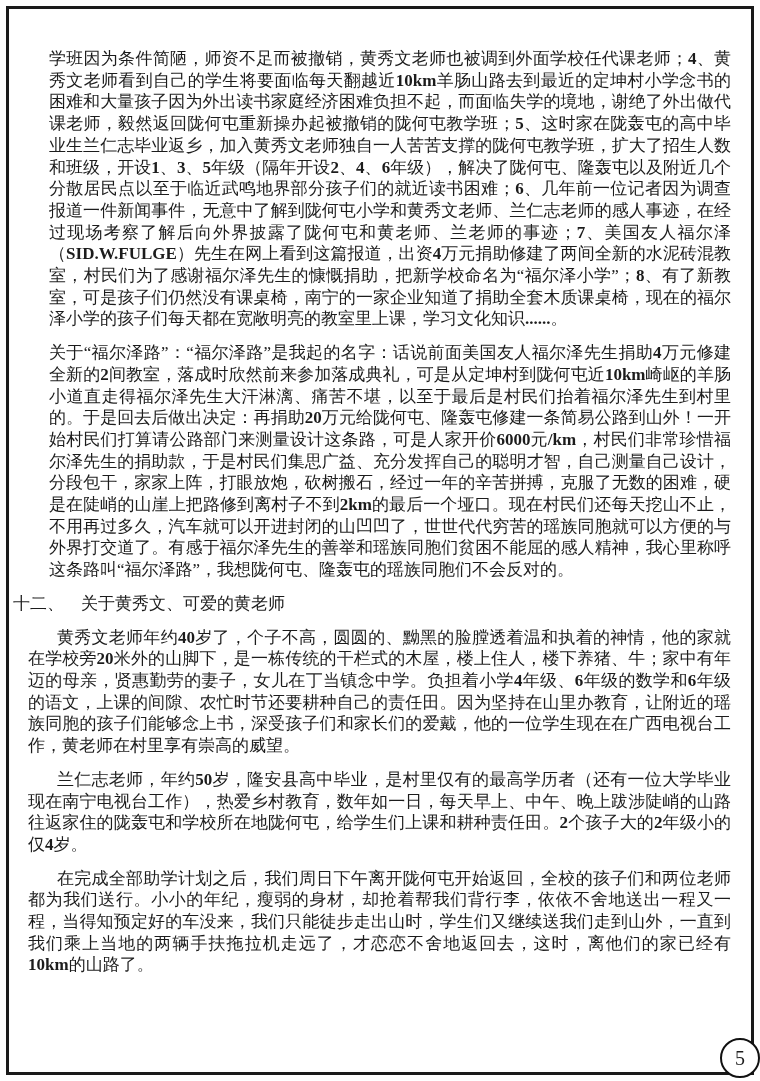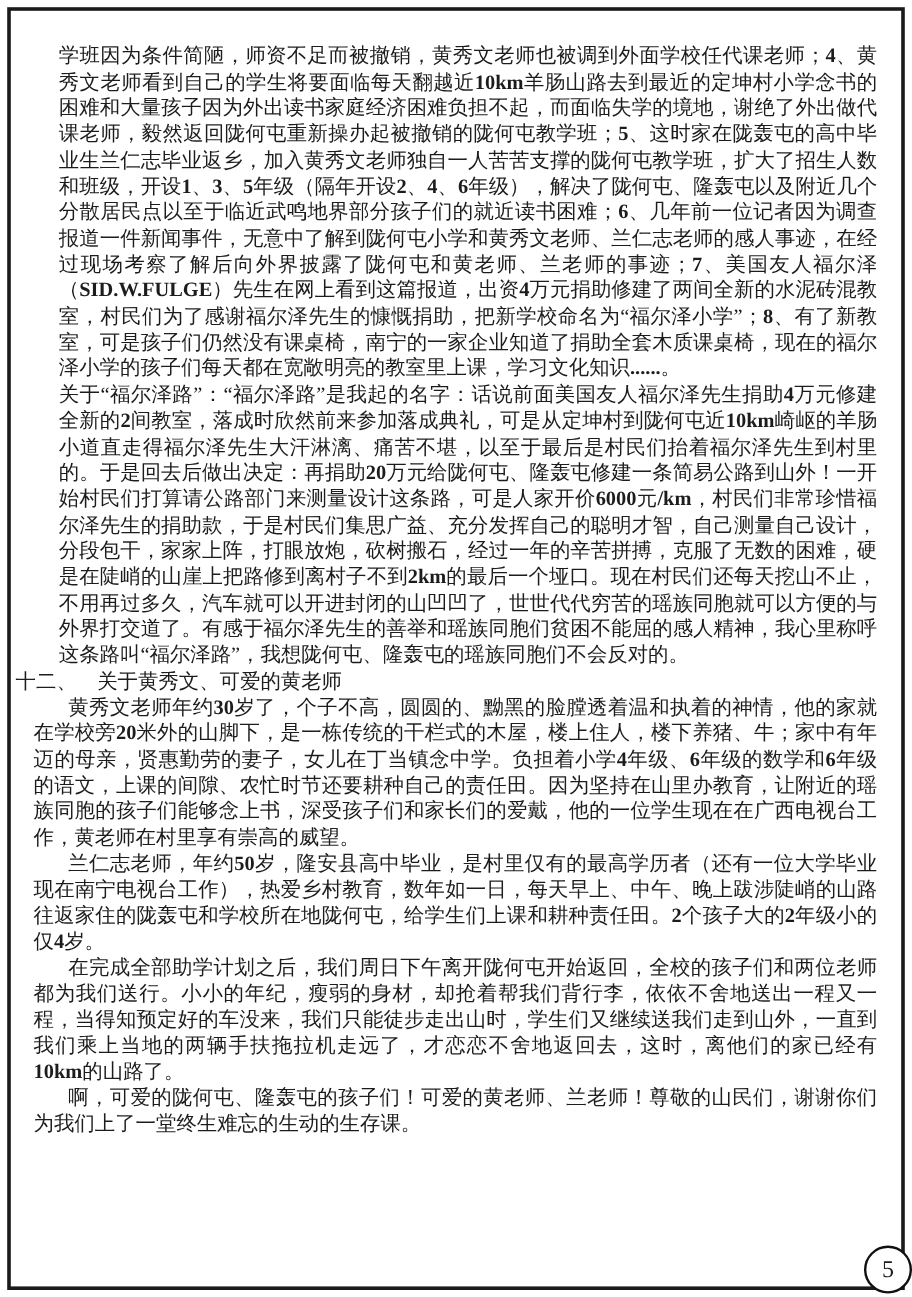--- a/index.html
+++ b/index.html
@@ -10,21 +10,21 @@
   }
   .frame{
     position:absolute;left:6px;top:6px;right:6px;bottom:6px;
     border:3px solid #1a1a1a;background:#ffffff;
   }
   .content{
     position:absolute;left:0;top:0;right:0;
     padding-top:27px;
     font-size:17px;line-height:21.7px;
   }
-  p,h2{margin:0;padding:0;font-size:17px;font-weight:normal;text-align:justify;}
+  p,h2{margin:12px;padding:0;font-size:17px;font-weight:normal;text-align:justify;}
   .blk1{margin-left:40px;margin-right:20px;}
   .blk2{margin-left:19px;margin-right:20px;}
   .indent{text-indent:1.7em;}
   .h12{margin-left:4px;margin-right:20px;}
   .h13{margin-left:19px;margin-right:20px;text-indent:0.9em;}
   .autobold b{font-weight:bold;}
   .page-num{
     position:absolute;left:711px;top:1029px;width:36px;height:36px;
     border:2px solid #111;border-radius:50%;background:#fff;
     display:flex;align-items:center;justify-content:center;
@@ -33,23 +33,22 @@
 </style>
 </head>
 <body>
 
 <div class="frame">
   <div class="content">
     <p class="blk1 autobold">学班因为条件简陋，师资不足而被撤销，黄秀文老师也被调到外面学校任代课老师；<b>4</b>、黄秀文老师看到自己的学生将要面临每天翻越近<b>10km</b>羊肠山路去到最近的定坤村小学念书的困难和大量孩子因为外出读书家庭经济困难负担不起，而面临失学的境地，谢绝了外出做代课老师，毅然返回陇何屯重新操办起被撤销的陇何屯教学班；<b>5</b>、这时家在陇轰屯的高中毕业生兰仁志毕业返乡，加入黄秀文老师独自一人苦苦支撑的陇何屯教学班，扩大了招生人数和班级，开设<b>1</b>、<b>3</b>、<b>5</b>年级（隔年开设<b>2</b>、<b>4</b>、<b>6</b>年级），解决了陇何屯、隆轰屯以及附近几个分散居民点以至于临近武鸣地界部分孩子们的就近读书困难；<b>6</b>、几年前一位记者因为调查报道一件新闻事件，无意中了解到陇何屯小学和黄秀文老师、兰仁志老师的感人事迹，在经过现场考察了解后向外界披露了陇何屯和黄老师、兰老师的事迹；<b>7</b>、美国友人福尔泽（<b>SID.W.FULGE</b>）先生在网上看到这篇报道，出资<b>4</b>万元捐助修建了两间全新的水泥砖混教室，村民们为了感谢福尔泽先生的慷慨捐助，把新学校命名为“福尔泽小学”；<b>8</b>、有了新教室，可是孩子们仍然没有课桌椅，南宁的一家企业知道了捐助全套木质课桌椅，现在的福尔泽小学的孩子们每天都在宽敞明亮的教室里上课，学习文化知识<b>......</b>。</p>
     <p class="blk1 autobold">关于“福尔泽路”：“福尔泽路”是我起的名字：话说前面美国友人福尔泽先生捐助<b>4</b>万元修建全新的<b>2</b>间教室，落成时欣然前来参加落成典礼，可是从定坤村到陇何屯近<b>10km</b>崎岖的羊肠小道直走得福尔泽先生大汗淋漓、痛苦不堪，以至于最后是村民们抬着福尔泽先生到村里的。于是回去后做出决定：再捐助<b>20</b>万元给陇何屯、隆轰屯修建一条简易公路到山外！一开始村民们打算请公路部门来测量设计这条路，可是人家开价<b>6000</b>元<b>/km</b>，村民们非常珍惜福尔泽先生的捐助款，于是村民们集思广益、充分发挥自己的聪明才智，自己测量自己设计，分段包干，家家上阵，打眼放炮，砍树搬石，经过一年的辛苦拼搏，克服了无数的困难，硬是在陡峭的山崖上把路修到离村子不到<b>2km</b>的最后一个垭口。现在村民们还每天挖山不止，不用再过多久，汽车就可以开进封闭的山凹凹了，世世代代穷苦的瑶族同胞就可以方便的与外界打交道了。有感于福尔泽先生的善举和瑶族同胞们贫困不能屈的感人精神，我心里称呼这条路叫“福尔泽路”，我想陇何屯、隆轰屯的瑶族同胞们不会反对的。</p>
 
     <h2 class="h12 autobold">十二、　关于黄秀文、可爱的黄老师</h2>
-    <p class="blk2 indent autobold">黄秀文老师年约<b>30</b>岁了，个子不高，圆圆的、黝黑的脸膛透着温和执着的神情，他的家就在学校旁<b>20</b>米外的山脚下，是一栋传统的干栏式的木屋，楼上住人，楼下养猪、牛；家中有年迈的母亲，贤惠勤劳的妻子，女儿在丁当镇念中学。负担着小学<b>4</b>年级、<b>6</b>年级的数学和<b>6</b>年级的语文，上课的间隙、农忙时节还要耕种自己的责任田。因为坚持在山里办教育，让附近的瑶族同胞的孩子们能够念上书，深受孩子们和家长们的爱戴，他的一位学生现在在广西电视台工作，黄老师在村里享有崇高的威望。</p>
+    <p class="blk2 indent autobold">黄秀文老师年约<b>40</b>岁了，个子不高，圆圆的、黝黑的脸膛透着温和执着的神情，他的家就在学校旁<b>20</b>米外的山脚下，是一栋传统的干栏式的木屋，楼上住人，楼下养猪、牛；家中有年迈的母亲，贤惠勤劳的妻子，女儿在丁当镇念中学。负担着小学<b>4</b>年级、<b>6</b>年级的数学和<b>6</b>年级的语文，上课的间隙、农忙时节还要耕种自己的责任田。因为坚持在山里办教育，让附近的瑶族同胞的孩子们能够念上书，深受孩子们和家长们的爱戴，他的一位学生现在在广西电视台工作，黄老师在村里享有崇高的威望。</p>
     <p class="blk2 indent autobold">兰仁志老师，年约<b>50</b>岁，隆安县高中毕业，是村里仅有的最高学历者（还有一位大学毕业现在南宁电视台工作），热爱乡村教育，数年如一日，每天早上、中午、晚上跋涉陡峭的山路往返家住的陇轰屯和学校所在地陇何屯，给学生们上课和耕种责任田。<b>2</b>个孩子大的<b>2</b>年级小的仅<b>4</b>岁。</p>
 
     <p class="blk2 indent autobold">在完成全部助学计划之后，我们周日下午离开陇何屯开始返回，全校的孩子们和两位老师都为我们送行。小小的年纪，瘦弱的身材，却抢着帮我们背行李，依依不舍地送出一程又一程，当得知预定好的车没来，我们只能徒步走出山时，学生们又继续送我们走到山外，一直到我们乘上当地的两辆手扶拖拉机走远了，才恋恋不舍地返回去，这时，离他们的家已经有<b>10km</b>的山路了。</p>
-    <p class="blk2 indent autobold">啊，可爱的陇何屯、隆轰屯的孩子们！可爱的黄老师、兰老师！尊敬的山民们，谢谢你们为我们上了一堂终生难忘的生动的生存课。</p>
   </div>
 
   <div class="page-num">
     <span>5</span>
   </div>
 </div>
 
 </body></html>

